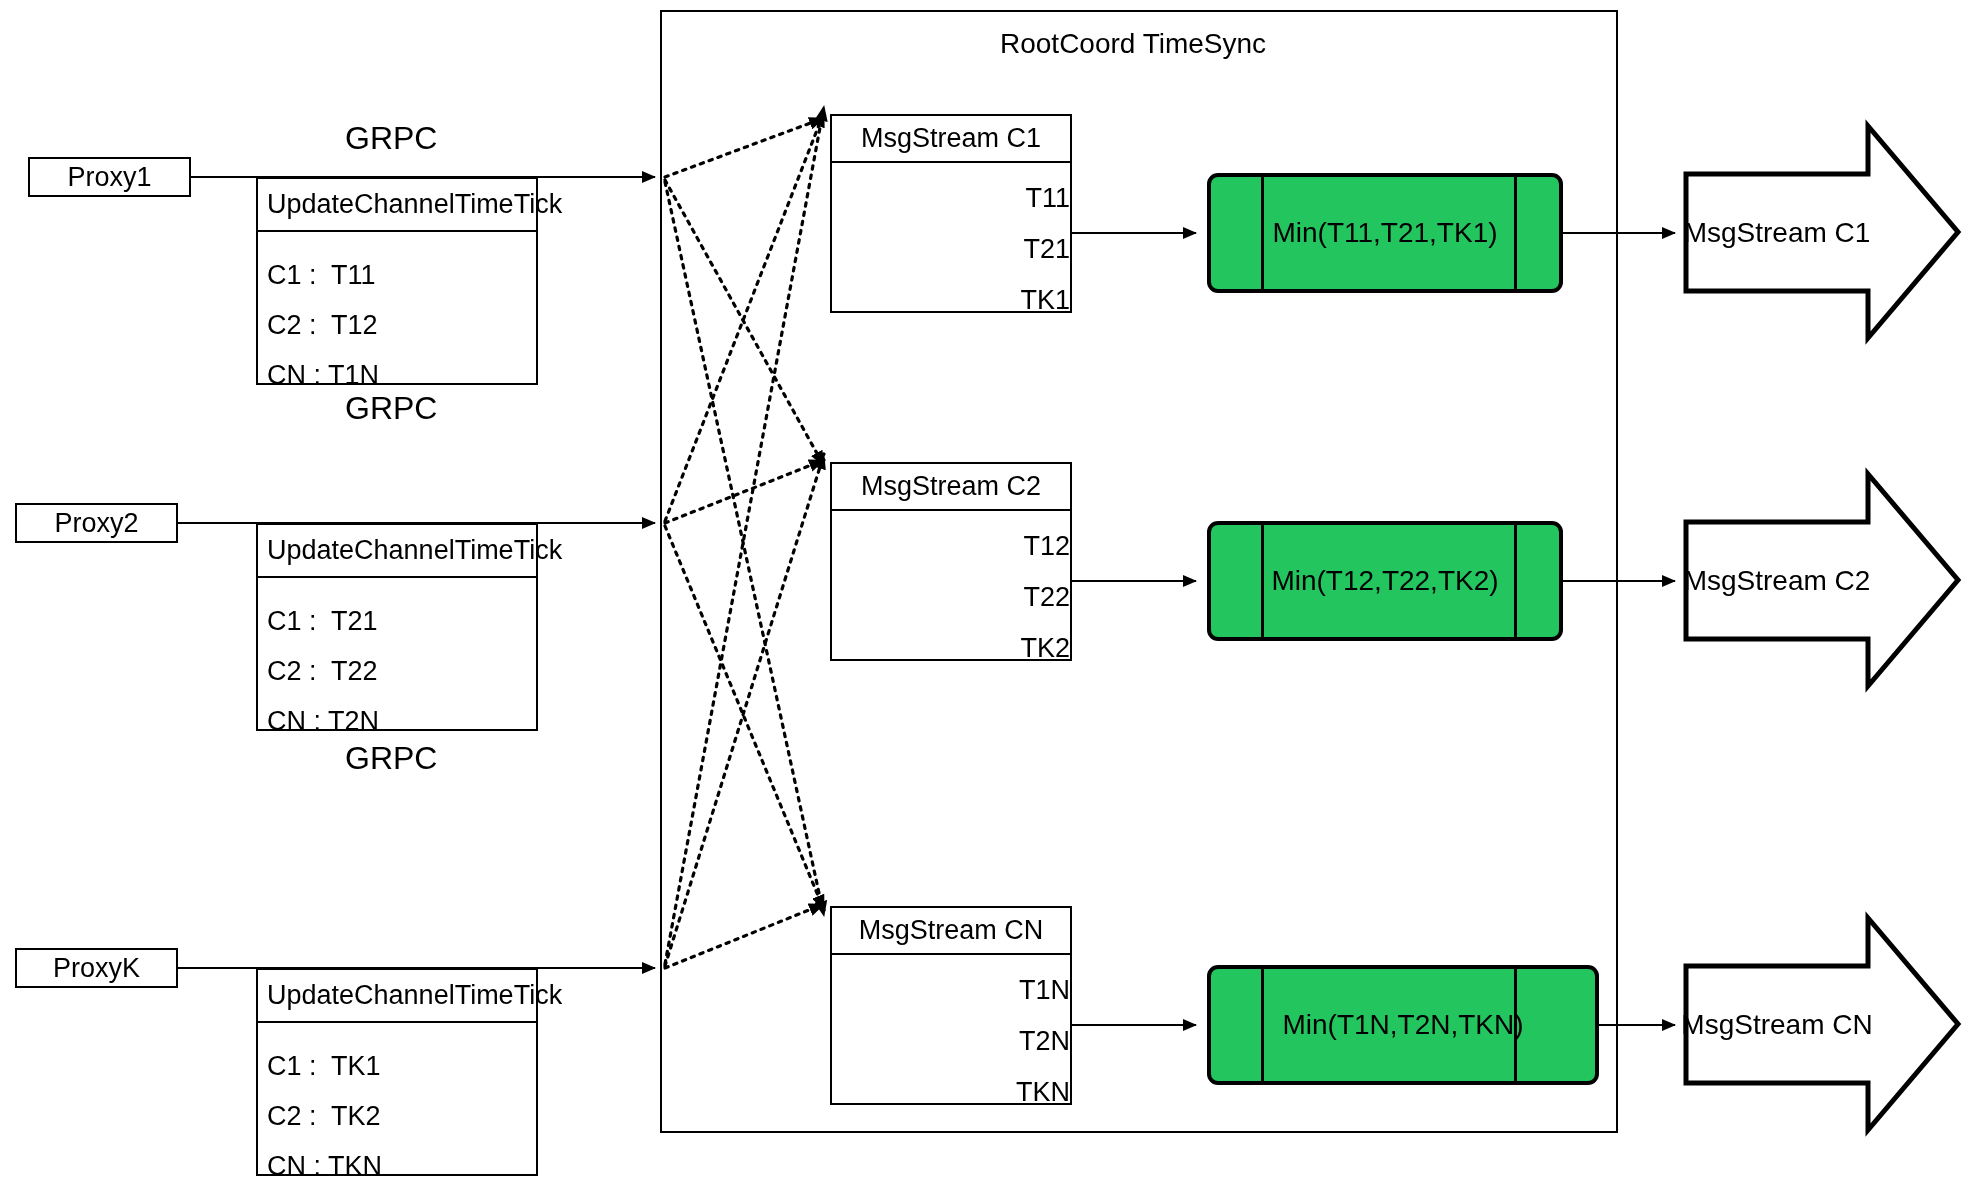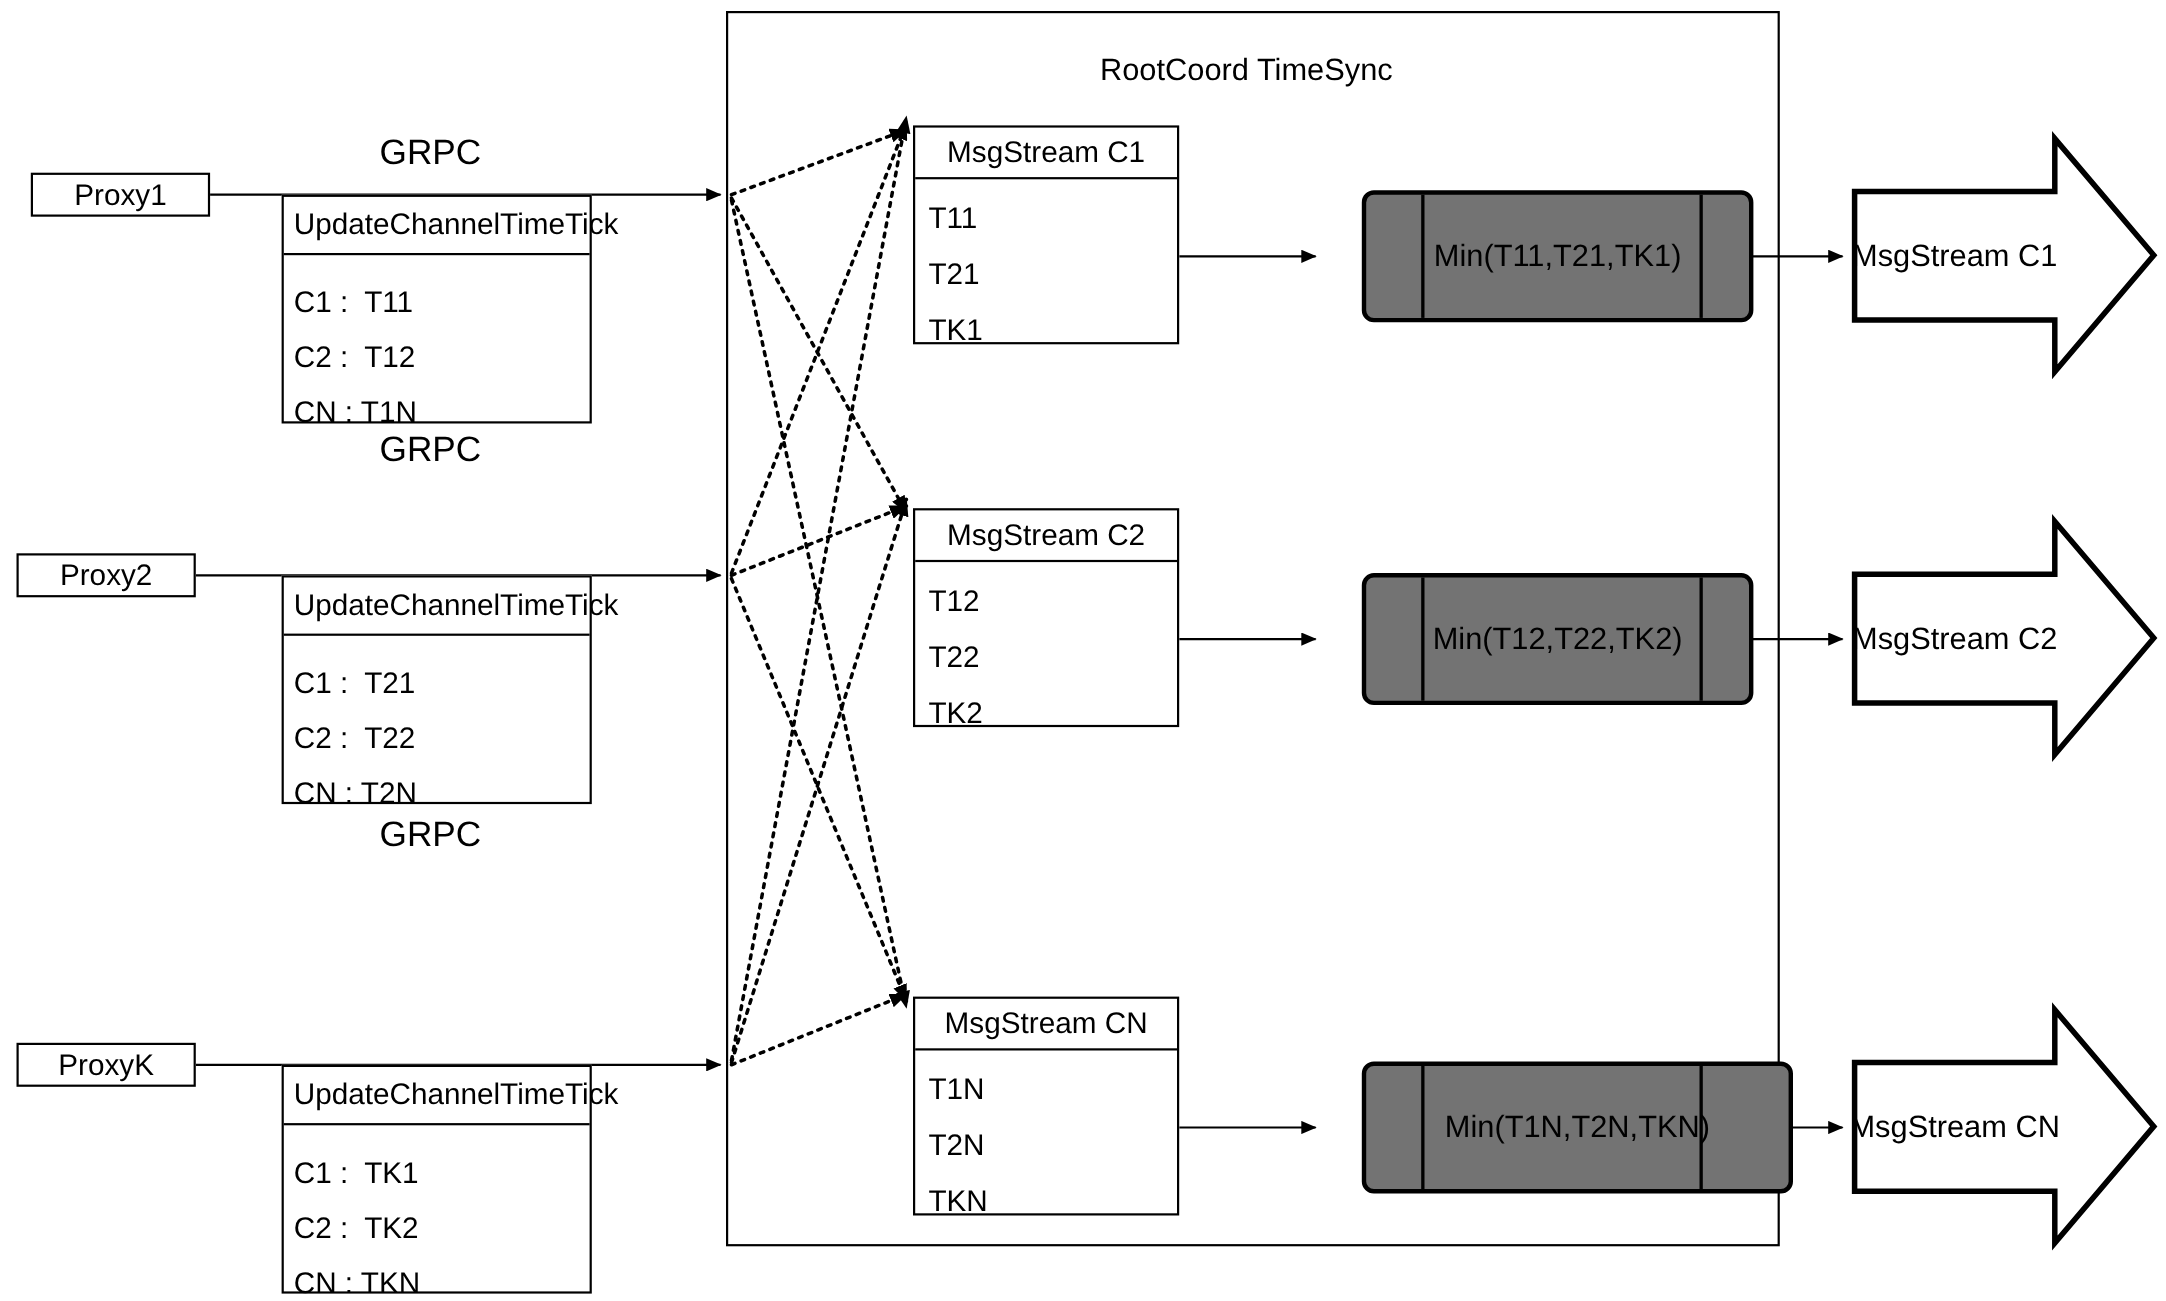--- a/index.html
+++ b/index.html
@@ -70,35 +70,35 @@
     display: flex;
     align-items: center;
     justify-content: center;
     font-size: 27px;
   }
   .ms-rows {
     position: absolute;
     left: 0; right: 0; top: 47px; bottom: 0;
     padding: 10px 0 0 12px;
     box-sizing: border-box;
+    text-align: right;
   }
   .ms-row {
     font-size: 27px;
     height: 51px;
     line-height: 51px;
   }
 
   
   .proc-box {
     position: absolute;
     box-sizing: border-box;
     border: 4px solid #000;
     border-radius: 11px;
-    background: #737373;
-    margin-left: 31px;
+    background: #22c55e;
   }
   .proc-bar {
     position: absolute;
     top: 0; bottom: 0;
     width: 0;
     border-left: 3px solid #000;
   }
   .proc-label {
     position: absolute;
     left: 0; right: 0; top: 0; bottom: 0;
@@ -153,21 +153,21 @@
     height: 1183px;
     pointer-events: none;
   }
 </style>
 </head>
 <body>
 
 <div id="canvas">
 
   <div id="rootcoord-container" style="left:660px; top:10px; width:958px; height:1123px;"></div>
-  <div id="rootcoord-title" style="left:1000px; top:48px;">RootCoord TimeSync</div>
+  <div id="rootcoord-title" style="left:1000px; top:28px;">RootCoord TimeSync</div>
 
   <svg class="overlay" viewBox="0 0 1969 1183">
     <defs>
       <marker id="arrowSolid" markerWidth="14" markerHeight="12" refX="13" refY="6" orient="auto" markerUnits="userSpaceOnUse">
         <path d="M0,0 L14,6 L0,12 z" fill="#000"></path>
       </marker>
       <marker id="arrowDot" markerWidth="16" markerHeight="13" refX="15" refY="6.5" orient="auto" markerUnits="userSpaceOnUse">
         <path d="M0,0 L16,6.5 L0,13 z" fill="#000"></path>
       </marker>
     </defs>

